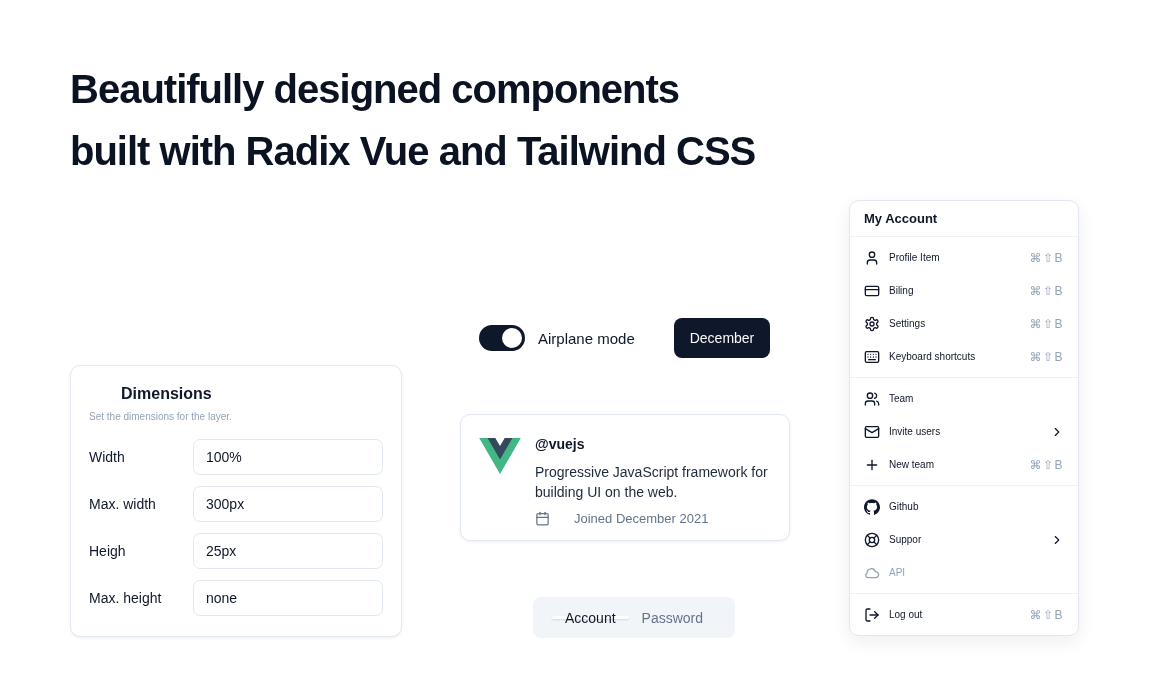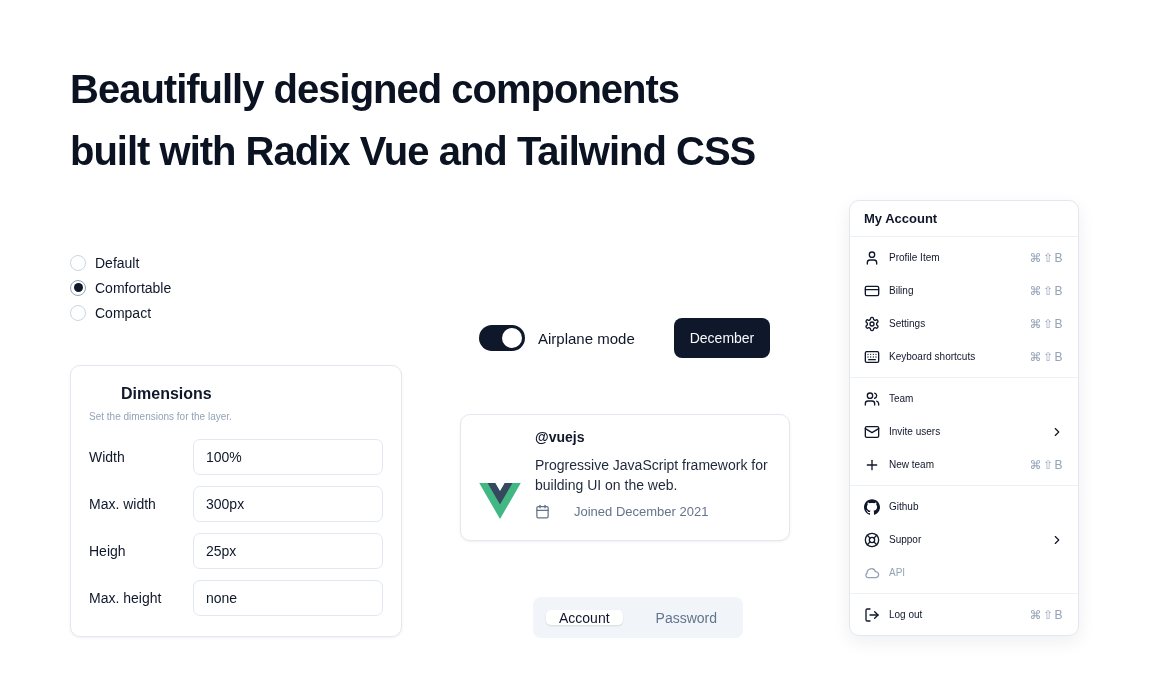--- a/index.html
+++ b/index.html
@@ -42,32 +42,32 @@
           background:#fff; }
   .airplane-label { font-size:15px; font-weight:500; color:#0f172a; }
 
   
   .continue-btn { position:absolute; left:674px; top:318px; width:96px; height:40px;
                   background:#0f172a; color:#f8fafc; border:none; border-radius:8px;
                   font-size:14px; font-weight:500; font-family:inherit; cursor:pointer; }
 
   
   .vue-card { position:absolute; left:460px; top:414px; width:330px; height:127px;
-              padding:21px 18px; display:flex; gap:14px;align-items:flex-end; }
+              padding:21px 18px; display:flex; gap:14px; }
   .vue-logo { width:42px; height:36px; flex:none; margin-top:2px; }
   .vue-handle { font-size:14px; font-weight:700; color:#0f172a; }
   .vue-desc { margin-top:10px; font-size:14px; line-height:20px; color:#1e293b; max-width:246px; }
   .vue-joined { margin-top:9px; display:flex; align-items:center; gap:24px; color:#64748b;
                 font-size:13px; }
   .cal-icon { width:15px; height:15px; stroke:#64748b; stroke-width:2; fill:none;
               stroke-linecap:round; stroke-linejoin:round; }
 
   
   .tabs { position:absolute; left:533px; top:597px; height:41px; background:#f1f5f9;
-          border-radius:8px; padding:13px; display:inline-flex; align-items:stretch; gap:20px; }
+          border-radius:8px; padding:19px; display:inline-flex; align-items:stretch; gap:0; }
   .tab { display:flex; align-items:center; padding:0 13px; border-radius:5px; font-size:14px;
          font-weight:500; color:#64748b; cursor:pointer; background:transparent; border:none;
          font-family:inherit; }
   .tab.active { background:#fff; color:#0f172a; box-shadow:0 1px 2px rgba(15,23,42,0.12); }
 
   
   .menu { position:absolute; left:849px; top:200px; width:230px; background:#fff;
           border:1px solid #e2e8f0; border-radius:10px; box-shadow:0 6px 18px rgba(15,23,42,0.07); }
   .menu-header { padding:10px 14px; font-size:13px; font-weight:600; color:#0f172a; }
   .menu-sep { height:1px; background:#edf1f6; }
@@ -88,36 +88,20 @@
 </head>
 <body>
 
 <div class="canvas">
 
   <div class="heading">
     <div>Beautifully designed components</div>
     <div>built with Radix Vue and Tailwind CSS</div>
   </div>
 
-  <div class="radio-group">
-    <div class="radio-row">
-      <span class="radio-circle"></span>
-      <span class="radio-label">Default</span>
-    </div>
-    <div class="radio-row selected">
-      <span class="radio-circle">
-          <span class="radio-dot"></span>
-        </span>
-      <span class="radio-label">Comfortable</span>
-    </div>
-    <div class="radio-row">
-      <span class="radio-circle"></span>
-      <span class="radio-label">Compact</span>
-    </div>
-  </div>
 
   <div class="card dim-card">
     <div class="dim-title">Dimensions</div>
     <div class="dim-sub">Set the dimensions for the layer.</div>
     <div class="dim-fields">
       <div class="dim-row">
         <span class="dim-label">Width</span>
         <input class="dim-input" value="100%" style="">
       </div>
       <div class="dim-row">

